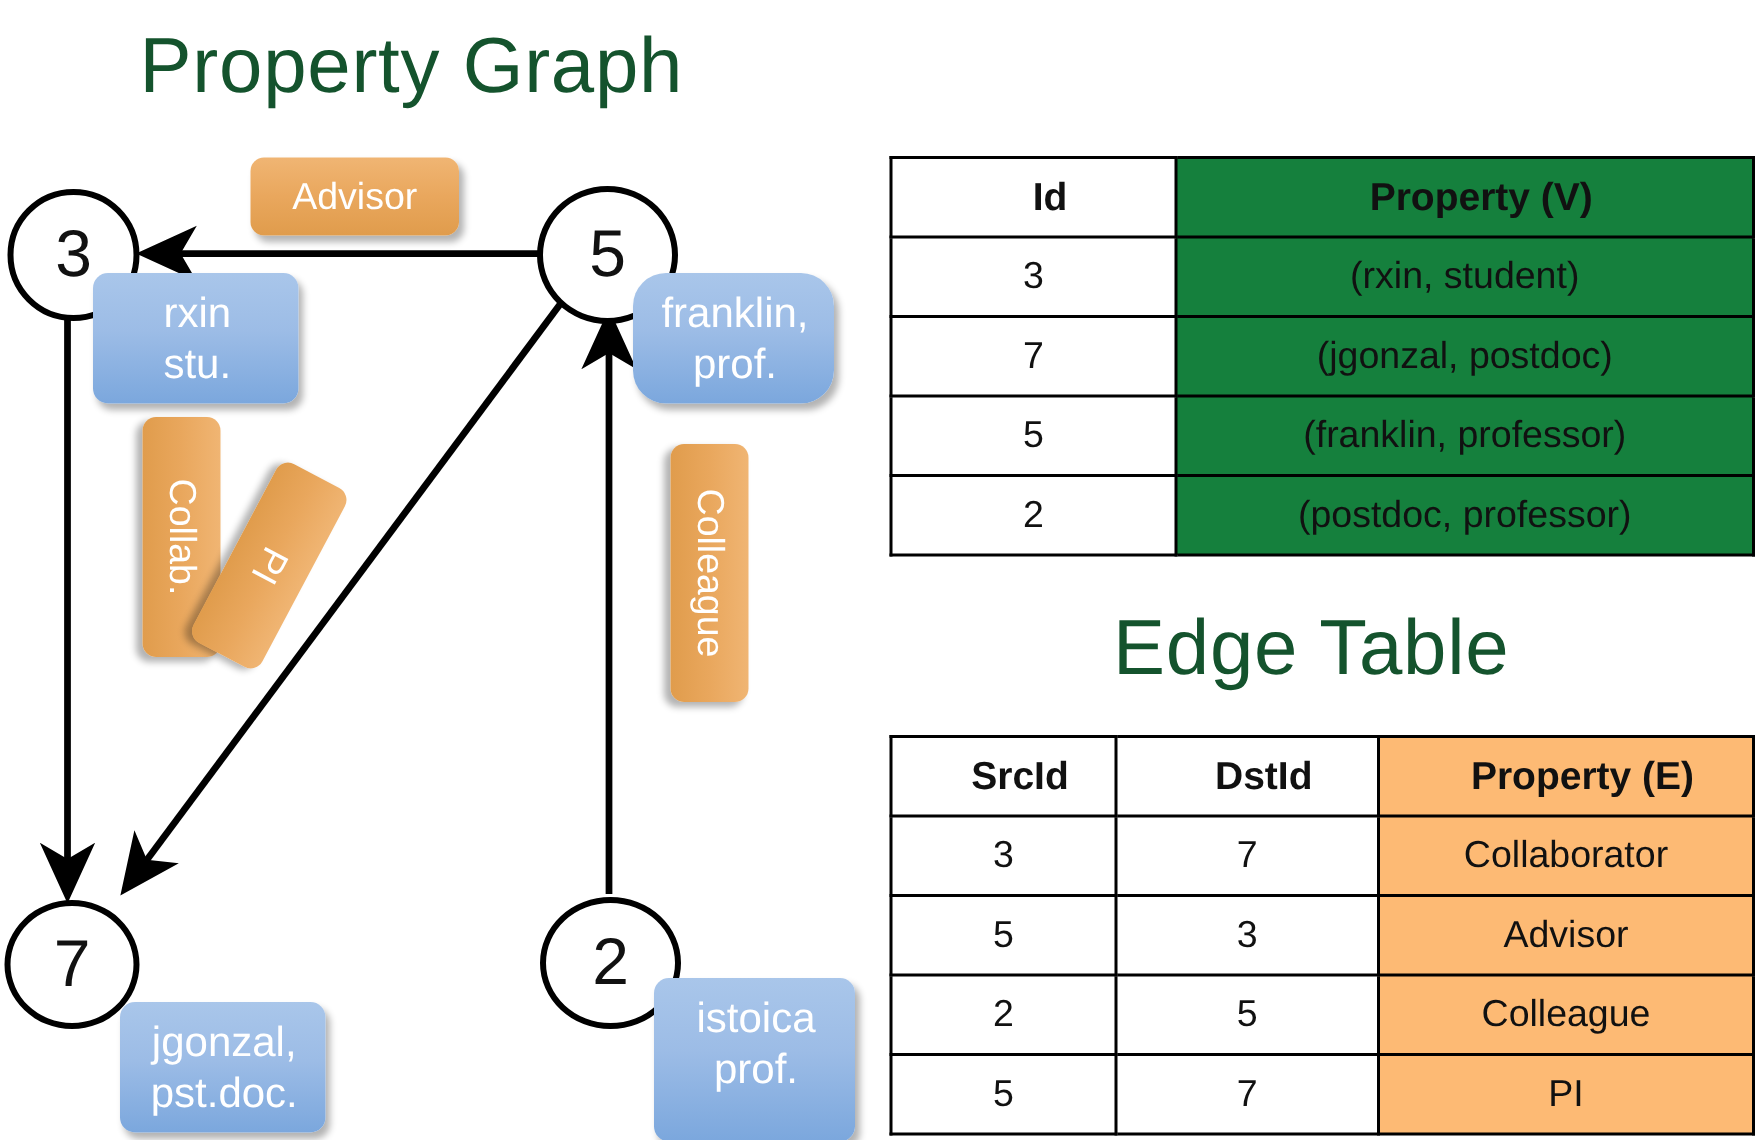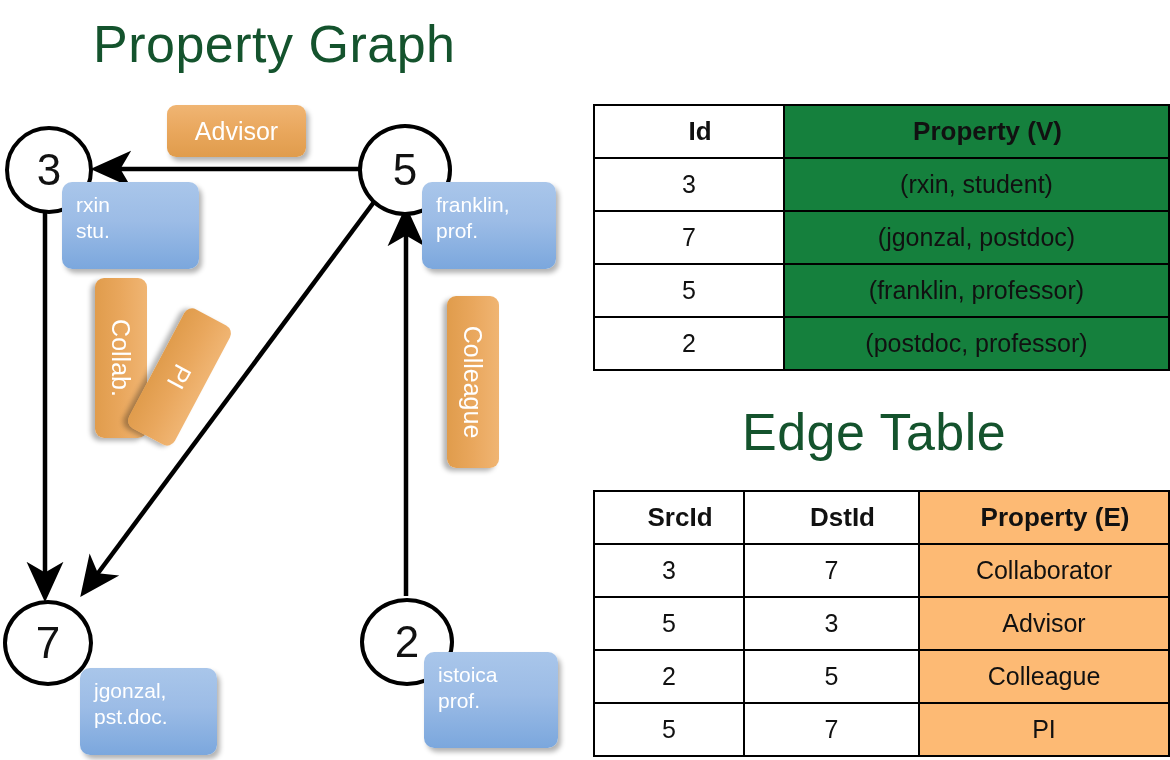--- a/index.html
+++ b/index.html
@@ -41,25 +41,26 @@
     font-size:44px;font-weight:300;color:#111;
     z-index:4;
   }
 
   .prop-box{
     position:absolute;
     border-radius:10px;
     background:linear-gradient(180deg,#a9c6ea 0%,#9cbce6 45%,#7ba7dd 100%);
     box-shadow:3px 4px 5px rgba(0,0,0,.30);
     color:#ffffff;
-    font-size:21px;
+    font-size:28px;
     line-height:1.22;
     padding:10px 12px 10px 14px;
     box-sizing:border-box;
     z-index:6;
+    text-align:center;
   }
 
   .edge-label{
     position:absolute;
     border-radius:9px;
     background:linear-gradient(180deg,#f0b573 0%,#e9a75d 50%,#e09c4c 100%);
     box-shadow:3px 4px 5px rgba(0,0,0,.30);
     color:#ffffff;
     font-size:25px;
     display:flex;align-items:center;justify-content:center;
@@ -128,37 +129,37 @@
       <span>3</span>
     </div>
     <div class="prop-box" style="left:62px;top:92px;width:137px;height:87px;">
       <div>rxin</div>
       <div>stu.</div>
     </div>
 
     <div class="node-circle" style="left:358px;top:34px;width:94px;height:92px;">
       <span>5</span>
     </div>
-    <div class="prop-box" style="left:422px;top:92px;width:134px;height:87px;">
+    <div class="prop-box" style="left:422px;top:92px;width:134px;height:87px;border-radius:22px;">
       <div>franklin,</div>
       <div>prof.</div>
     </div>
 
     <div class="node-circle" style="left:3px;top:510px;width:90px;height:86px;">
       <span>7</span>
     </div>
     <div class="prop-box" style="left:80px;top:562px;width:137px;height:87px;margin-top:16px;">
       <div>jgonzal,</div>
       <div>pst.doc.</div>
     </div>
 
     <div class="node-circle" style="left:360px;top:508px;width:94px;height:88px;">
       <span>2</span>
     </div>
-    <div class="prop-box" style="left:424px;top:562px;width:134px;height:96px;">
+    <div class="prop-box" style="left:436px;top:562px;width:134px;height:109px;">
       <div>istoica</div>
       <div>prof.</div>
     </div>
 
     <div class="edge-label" style="left:167px;top:15px;width:139px;height:52px;">
       <span>Advisor</span>
     </div>
 
     <div class="edge-label" style="left:41px;top:242px;width:160px;height:52px;transform:rotate(90deg);transform-origin:center center;">
       <span>Collab.</span>

